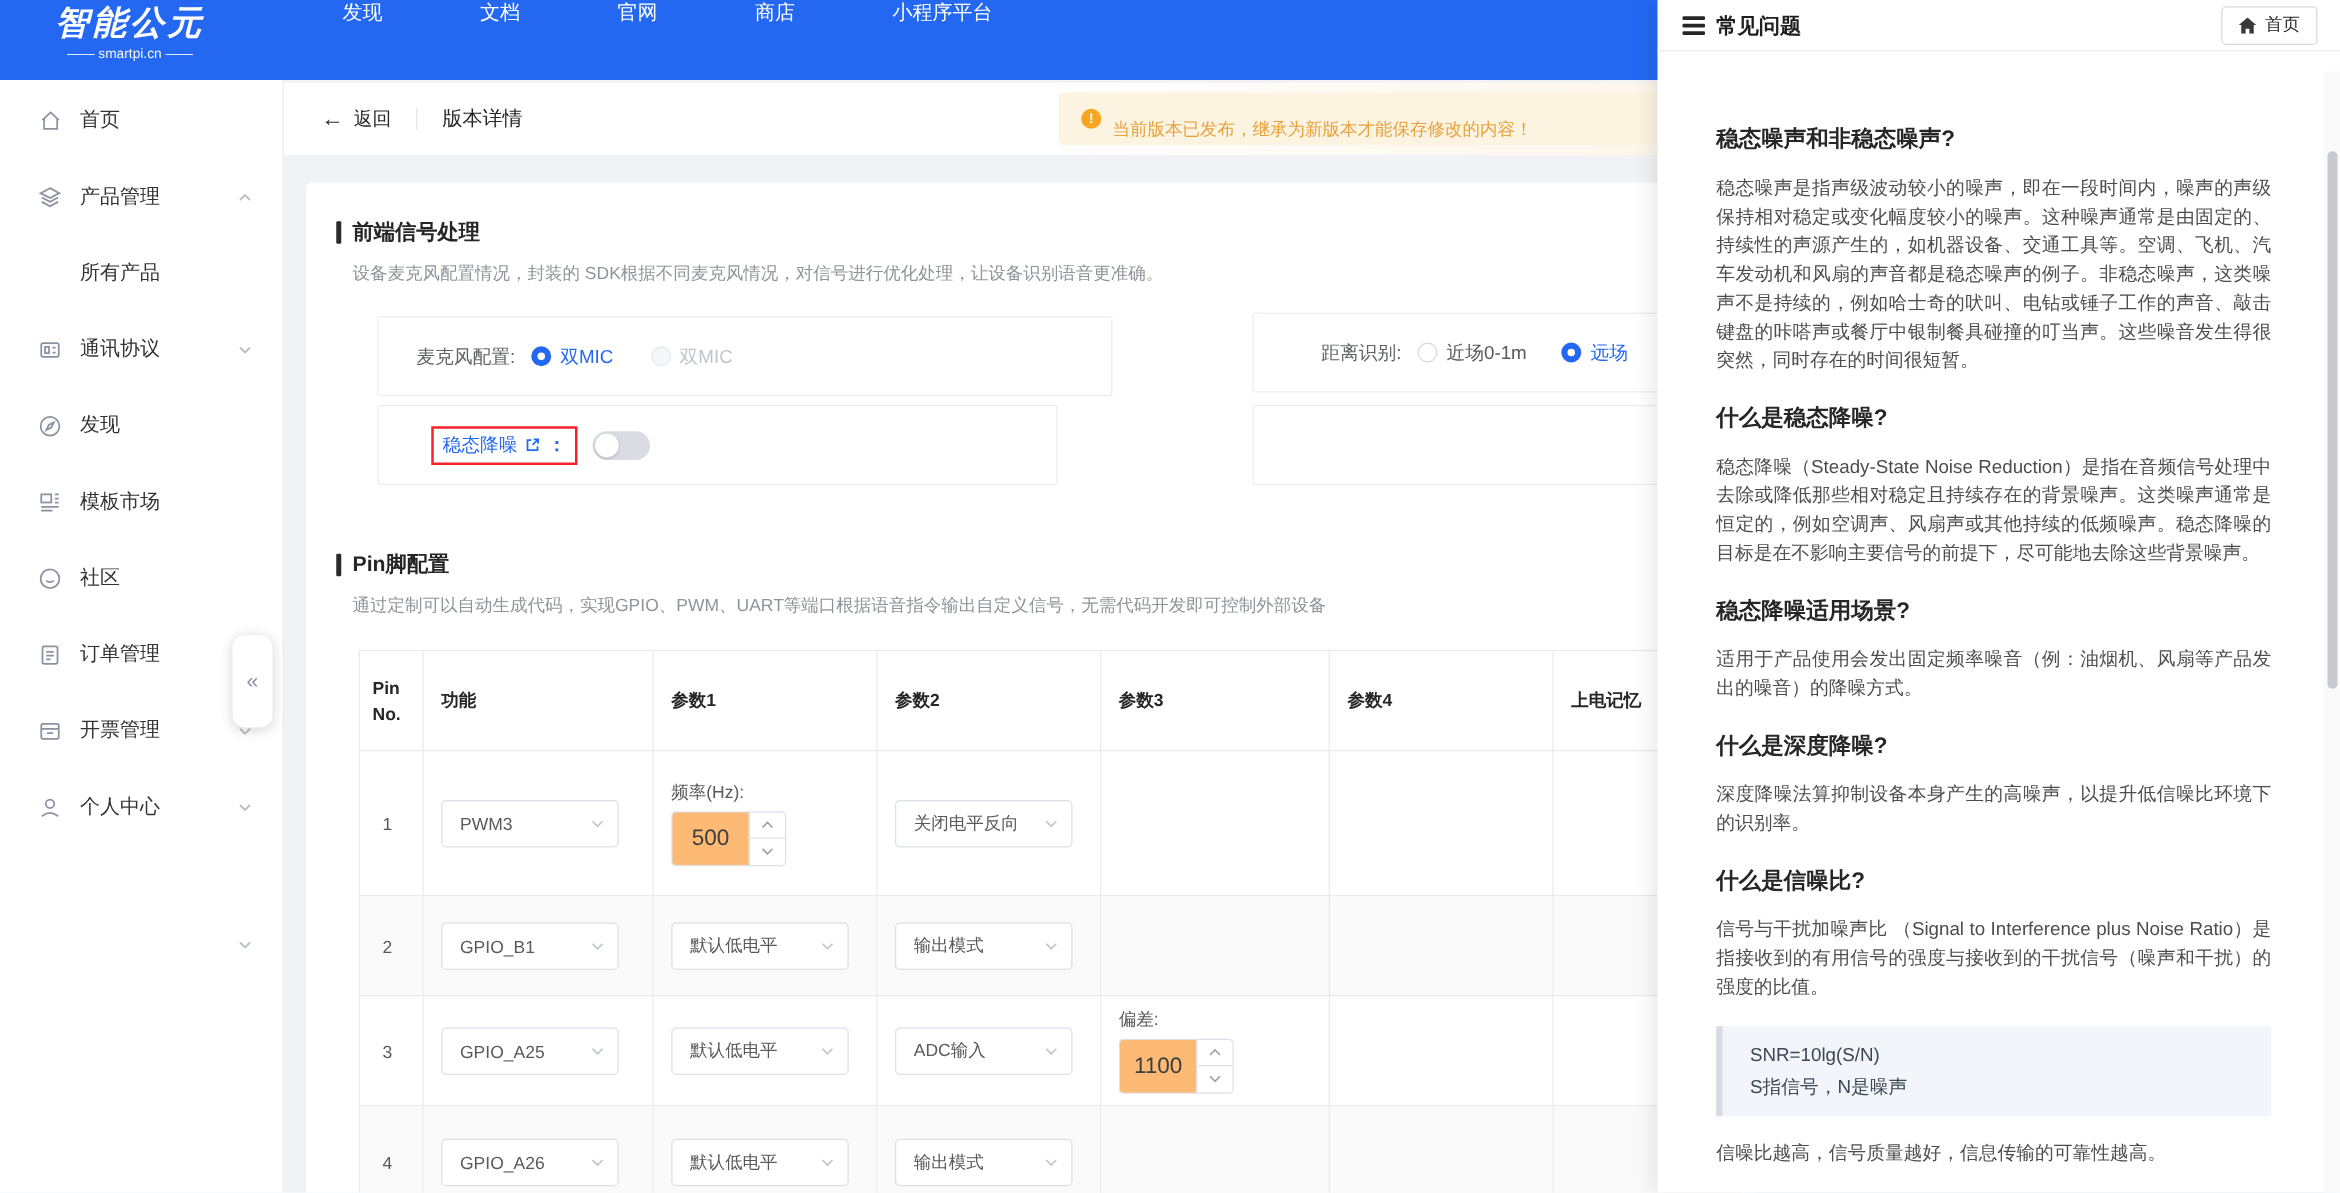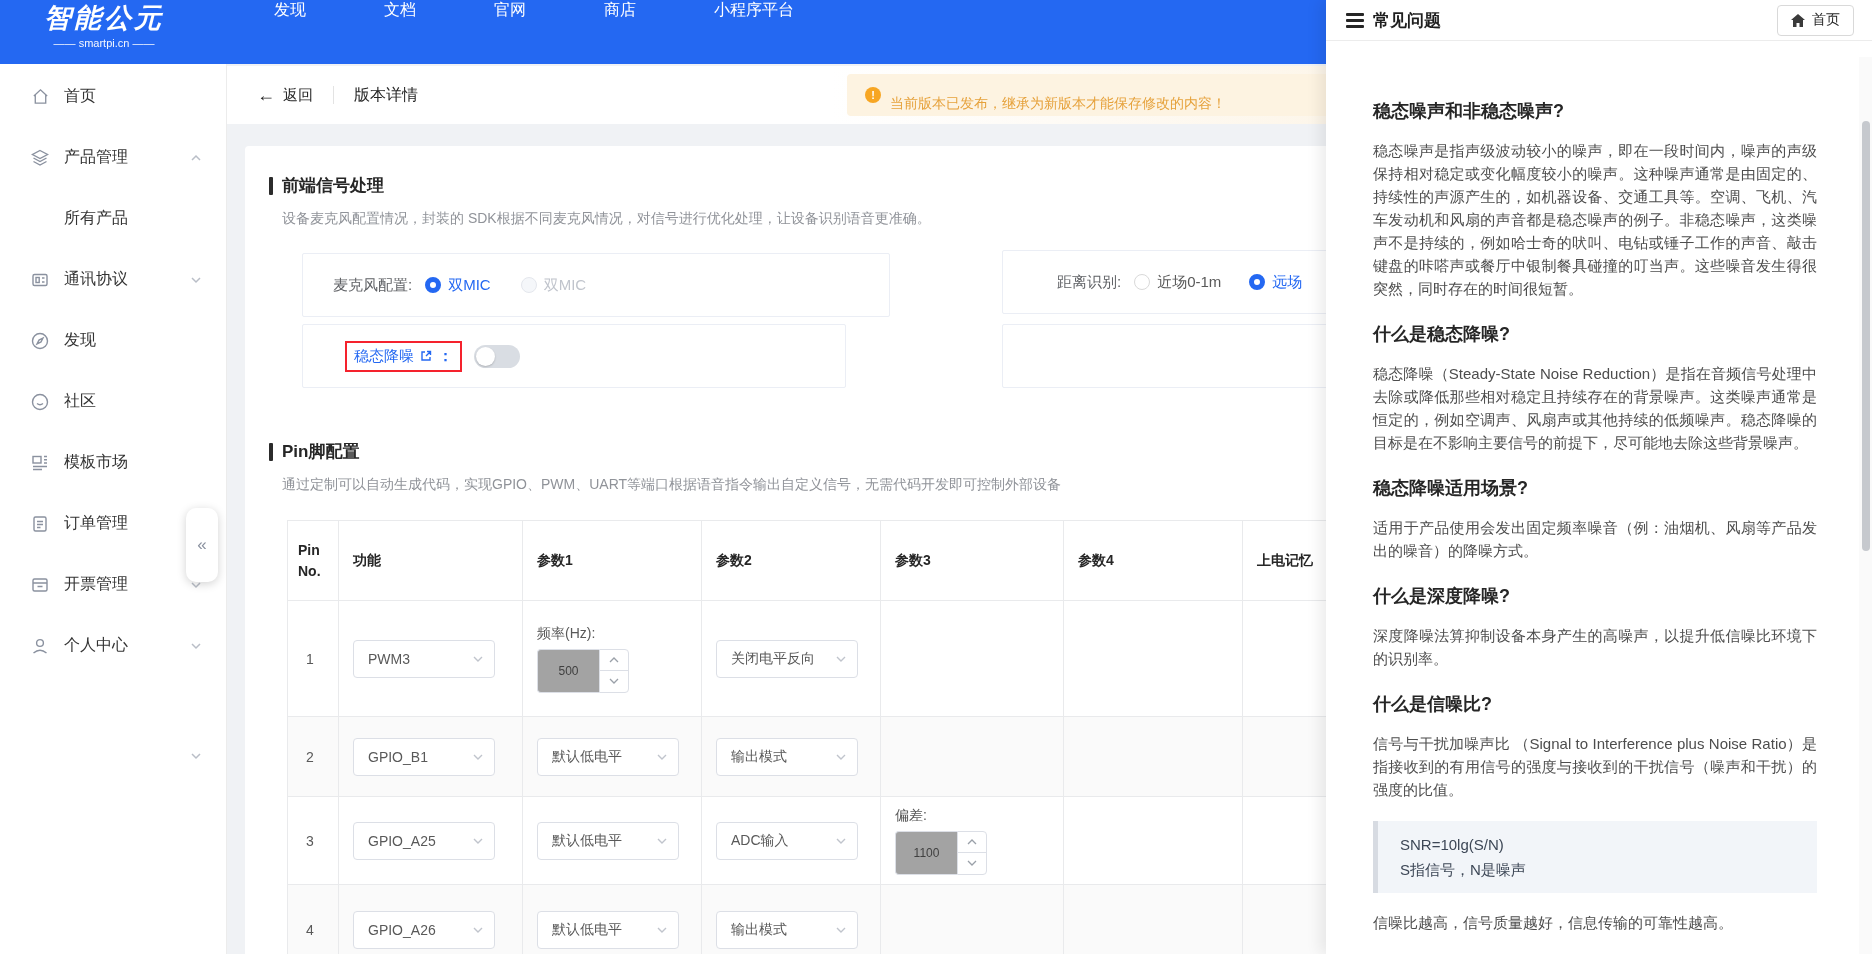--- a/index.html
+++ b/index.html
@@ -55,21 +55,21 @@
   .toggle-knob { position:absolute; left:2px; top:2px; width:19px; height:19px; border-radius:50%; background:#fff; box-shadow:0 1px 2px rgba(0,0,0,.2); }
   
   .tbl { position:absolute; left:42px; top:374px; width:1104px; border-top:1px solid #E9EAEC; border-left:1px solid #E9EAEC; font-size:14px; }
   .trow { display:grid; grid-template-columns:51px 184px 179px 179px 183px 179px 149px; }
   .td { border-right:1px solid #E9EAEC; border-bottom:1px solid #E9EAEC; display:flex; align-items:center; padding:0 14px; color:#595959; }
   .trow.hdr .td { font-weight:bold; color:#262626; height:80px; line-height:21px; }
   .trow.striped .td { background:#FAFAFA; }
   .td.center { justify-content:flex-start; padding-left:18px; }
   .sel { display:inline-flex; align-items:center; justify-content:space-between; width:142px; height:38px; border:1px solid #DCDFE6; border-radius:4px; padding:0 10px 0 14px; background:#fff; font-size:14px; color:#595959; cursor:pointer; }
   .numgrp { display:inline-flex; }
-  .num-val { width:62px; height:44px; border:1px solid #DCDFE6; border-right:none; border-radius:4px 0 0 4px; display:flex; align-items:center; justify-content:center; font-size:12px; color:#404040; background:#a3a3a3; }
+  .num-val { width:62px; height:44px; border:1px solid #DCDFE6; border-right:none; border-radius:4px 0 0 4px; display:flex; align-items:center; justify-content:center; font-size:18px; color:#404040; background:#fdba74; }
   .num-spin { display:flex; flex-direction:column; width:30px; height:44px; border:1px solid #DCDFE6; border-radius:0 4px 4px 0; overflow:hidden; background:#fff; }
   .spin-btn { flex:1; display:flex; align-items:center; justify-content:center; cursor:pointer; }
   .spin-btn:first-child { border-bottom:1px solid #DCDFE6; }
   .cell-stack { display:flex; flex-direction:column; gap:6px; }
   .cell-lab { font-size:14px; color:#595959; }
   
   .faq { position:absolute; left:1326px; top:0; width:546px; height:954px; background:#fff; box-shadow:-6px 0 14px rgba(0,0,0,.08); z-index:10; }
   .faq-hdr { height:41px; border-bottom:1px solid #ececec; display:flex; align-items:center; padding:0 18px 0 20px; }
   .hamburger { width:18px; display:flex; flex-direction:column; gap:3px; margin-right:9px; cursor:pointer; }
   .hamburger span { height:3px; background:#262626; border-radius:1px; }
@@ -149,34 +149,34 @@
         <svg class="ic" width="20" height="20" viewBox="0 0 20 20" fill="none" stroke="#8a919f" stroke-width="1.4">
             <circle cx="10" cy="10" r="7.5"></circle>
             <path d="M13 7 L11 11 L7 13 L9 9 Z"></path>
           </svg>
       </span>
       <span>发现</span>
     </div>
     <div class="side-item">
       <span class="s-icon">
         <svg class="ic" width="20" height="20" viewBox="0 0 20 20" fill="none" stroke="#8a919f" stroke-width="1.4">
+            <rect x="3" y="3.5" width="8" height="6.5"></rect>
+            <path d="M14 3.5 h3 M14 6.8 h3 M14 10 h3 M3 13.5 h14 M3 16.5 h9"></path>
+          </svg>
+      </span>
+      <span>模板市场</span>
+    </div>
+    <div class="side-item">
+      <span class="s-icon">
+        <svg class="ic" width="20" height="20" viewBox="0 0 20 20" fill="none" stroke="#8a919f" stroke-width="1.4">
             <circle cx="10" cy="10" r="7.5"></circle>
             <path d="M7 11.5 q3 2.4 6 0"></path>
           </svg>
       </span>
       <span>社区</span>
-    </div>
-    <div class="side-item">
-      <span class="s-icon">
-        <svg class="ic" width="20" height="20" viewBox="0 0 20 20" fill="none" stroke="#8a919f" stroke-width="1.4">
-            <rect x="3" y="3.5" width="8" height="6.5"></rect>
-            <path d="M14 3.5 h3 M14 6.8 h3 M14 10 h3 M3 13.5 h14 M3 16.5 h9"></path>
-          </svg>
-      </span>
-      <span>模板市场</span>
     </div>
     <div class="side-item">
       <span class="s-icon">
         <svg class="ic" width="20" height="20" viewBox="0 0 20 20" fill="none" stroke="#8a919f" stroke-width="1.4">
             <rect x="4" y="3" width="12" height="14" rx="1.5"></rect>
             <path d="M7 7.5 h6 M7 10.5 h6 M7 13.5 h3.5"></path>
           </svg>
       </span>
       <span>订单管理</span>
       <span class="chev">

